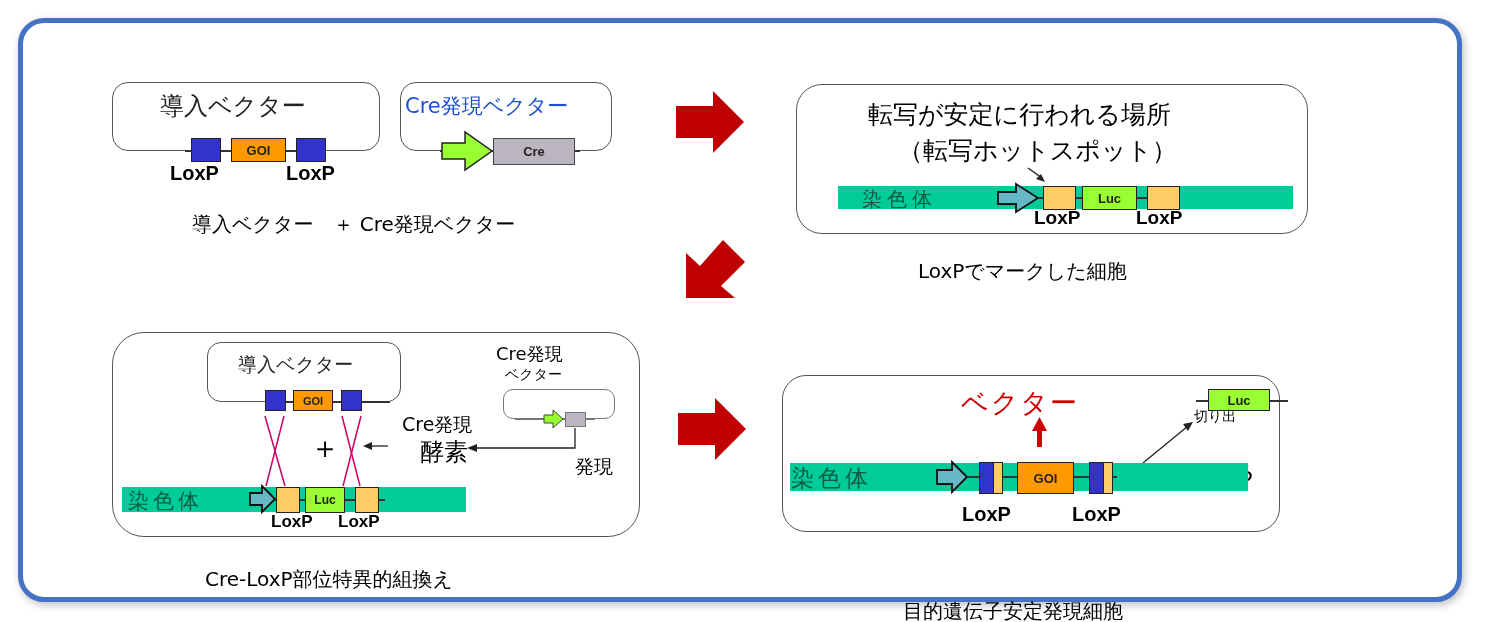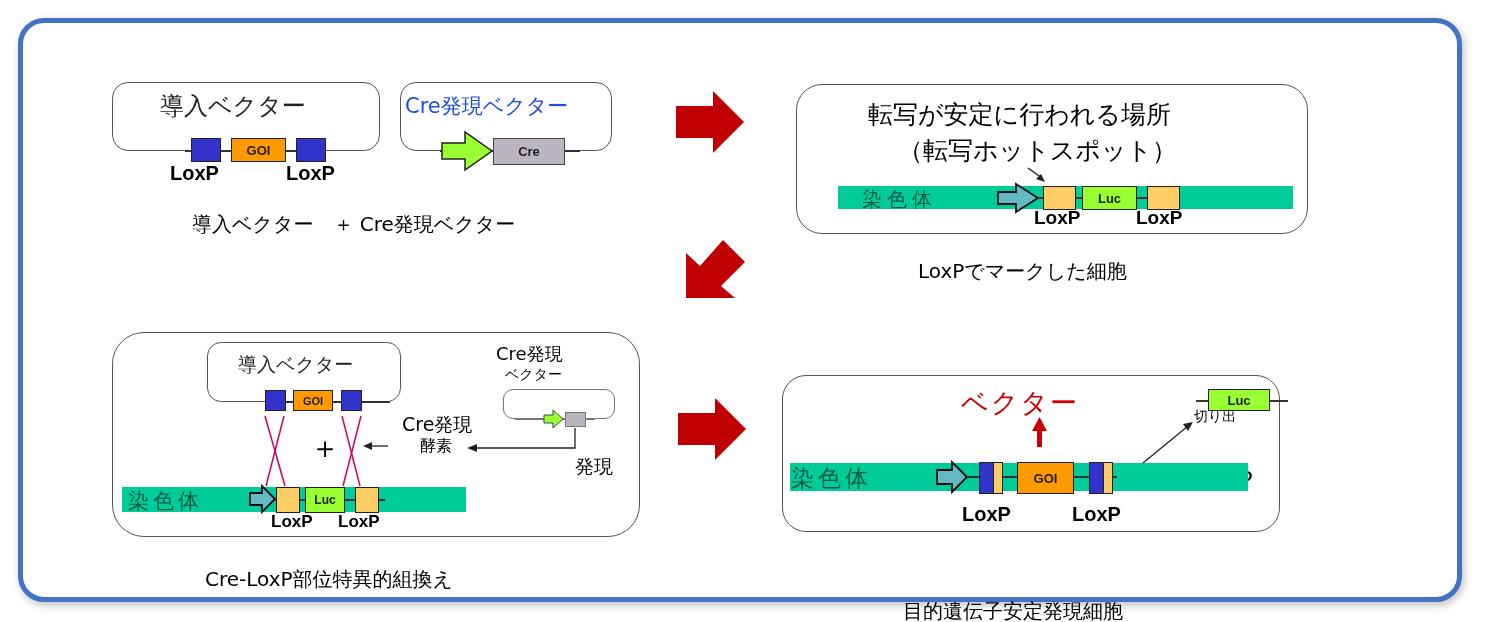--- a/index.html
+++ b/index.html
@@ -45,21 +45,21 @@
   <div class="lbl bold-sans" style="left:170px; top:162px; font-size:20px; font-weight:bold;">LoxP</div>
   <div class="lbl bold-sans" style="left:286px; top:162px; font-size:20px; font-weight:bold;">LoxP</div>
 
   <div class="box" style="left:400px; top:82px; width:212px; height:69px;"></div>
   <div class="lbl" style="left:405px; top:92px; font-size:21px; color:#1d4ed8;">Cre発現ベクター</div>
   <div class="abs" style="left:440px; top:148px; width:140px; height:6px; background:#fff;"></div>
   <div class="line" style="left:440px; top:150px; width:140px;"></div>
   <svg class="ov" width="1487" height="622">
     <polygon points="442,143 465,143 465,132 492,151 465,170 465,159 442,159" fill="#99ff33" stroke="#222" stroke-width="1.5"></polygon>
   </svg>
-  <div class="cre" style="left:493px; top:138px; width:72px; height:27px;">Cre</div>
+  <div class="cre" style="left:493px; top:138px; width:82px; height:27px;">Cre</div>
 
   <div class="caption" style="left:192px; top:211px;">導入ベクター　＋ Cre発現ベクター</div>
 </div>
 
 <div>
   <div class="box" style="left:796px; top:84px; width:512px; height:150px; border-radius:26px;"></div>
   <div class="lbl" style="left:868px; top:98px; font-size:25px;">転写が安定に行われる場所</div>
   <div class="lbl" style="left:898px; top:134px; font-size:25px;">（転写ホットスポット）</div>
   <div class="chrom" style="left:838px; top:186px; width:455px; height:23px;"></div>
   <div class="lbl" style="left:862px; top:186px; font-size:20px; color:#0e5a46; letter-spacing:5px;">染色体</div>
@@ -107,21 +107,21 @@
     <polygon points="544,415 553,415 553,410 563,419 553,428 553,423 544,423" fill="#99ff33" stroke="#444" stroke-width="1"></polygon>
   </svg>
   <div class="cre" style="left:565px; top:412px; width:21px; height:15px; border-color:#777;"></div>
   <svg class="ov" width="1487" height="622">
     <polyline points="575,428 575,448 472,448" fill="none" stroke="#222" stroke-width="1.3"></polyline>
     <polygon points="467,448 477,444 477,452" fill="#222"></polygon>
     <line x1="388" y1="446" x2="367" y2="446" stroke="#222" stroke-width="1.3"></line>
     <polygon points="363,446 372,442 372,450" fill="#222"></polygon>
   </svg>
   <div class="lbl" style="left:402px; top:412px; font-size:19px;">Cre発現</div>
-  <div class="lbl" style="left:420px; top:436px; font-size:16px;">酵素</div>
+  <div class="lbl" style="left:420px; top:436px; font-size:24px;">酵素</div>
   <div class="lbl" style="left:575px; top:454px; font-size:19px;">発現</div>
 
   <div class="chrom" style="left:122px; top:487px; width:344px; height:25px;"></div>
   <div class="lbl" style="left:128px; top:487px; font-size:21px; color:#0e5a46; letter-spacing:4px;">染色体</div>
   <svg class="ov" width="1487" height="622">
     <polygon points="250,493 262,493 262,486 275,499 262,512 262,505 250,505" fill="#66b8c4" stroke="#111" stroke-width="1.8"></polygon>
   </svg>
   <div class="line" style="left:275px; top:499px; width:110px;"></div>
   <div class="loxp-tan" style="left:276px; top:487px; width:24px; height:26px;"></div>
   <div class="luc" style="left:305px; top:487px; width:40px; height:26px; font-size:12px;">Luc</div>

